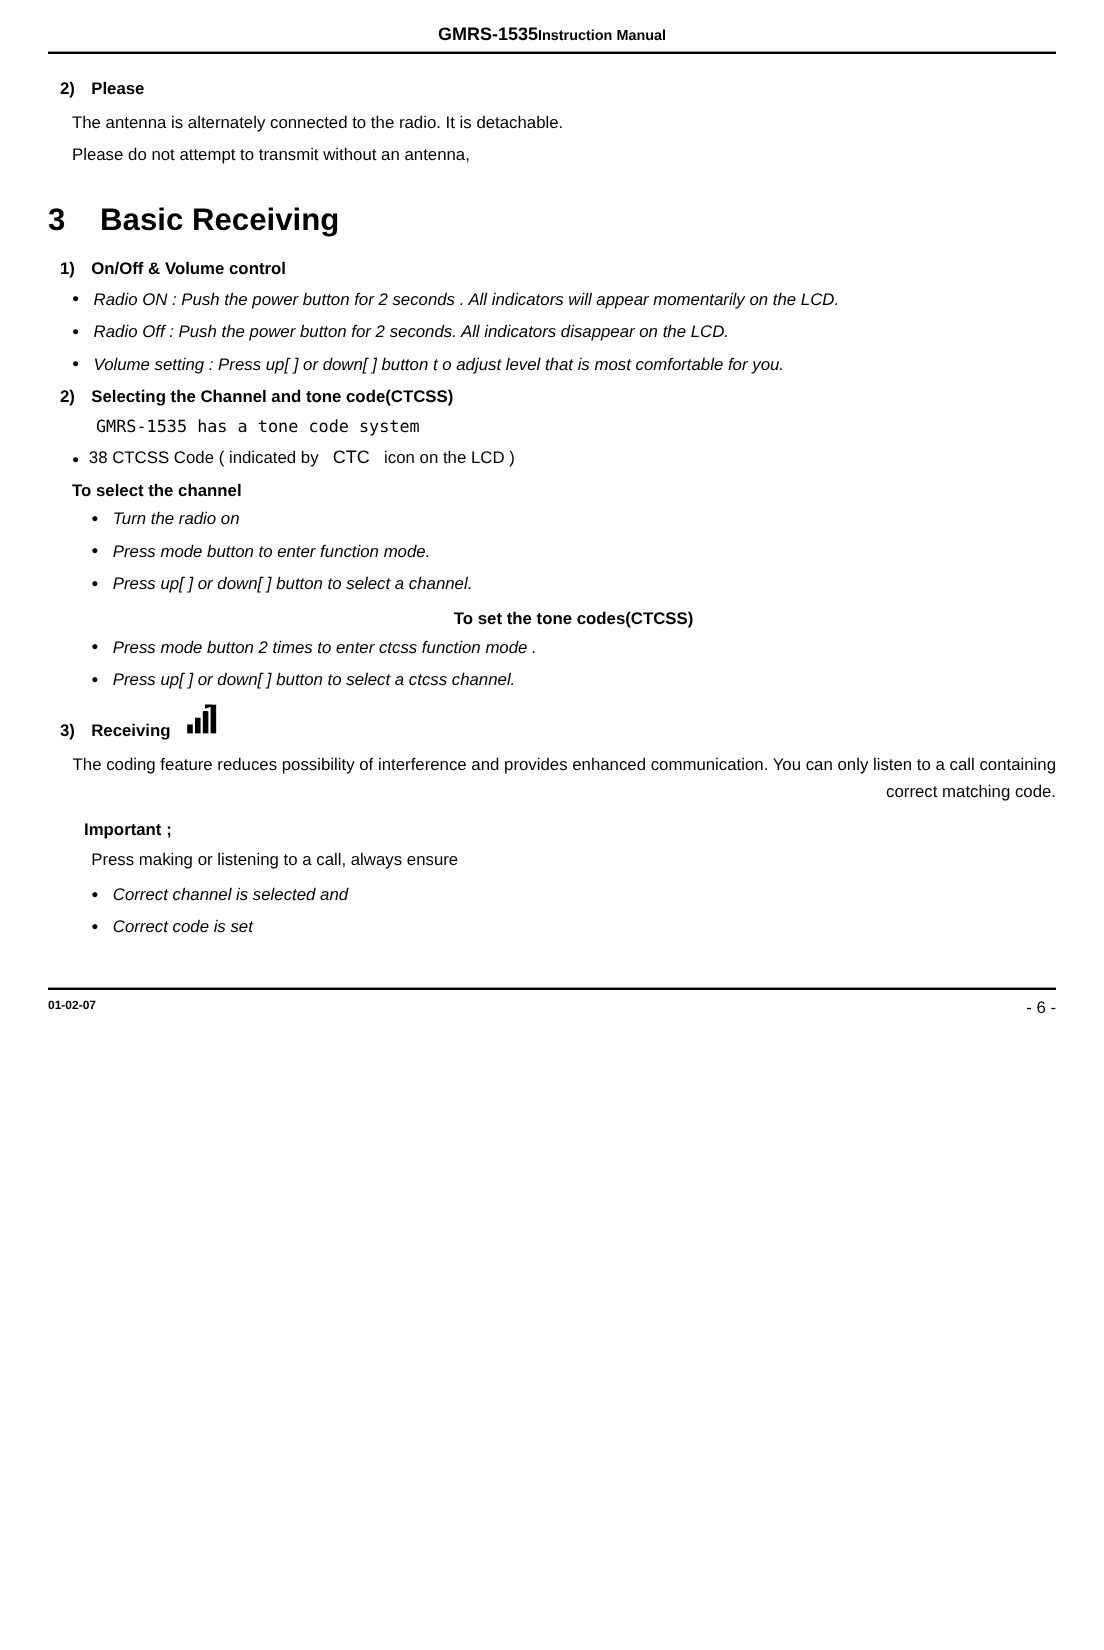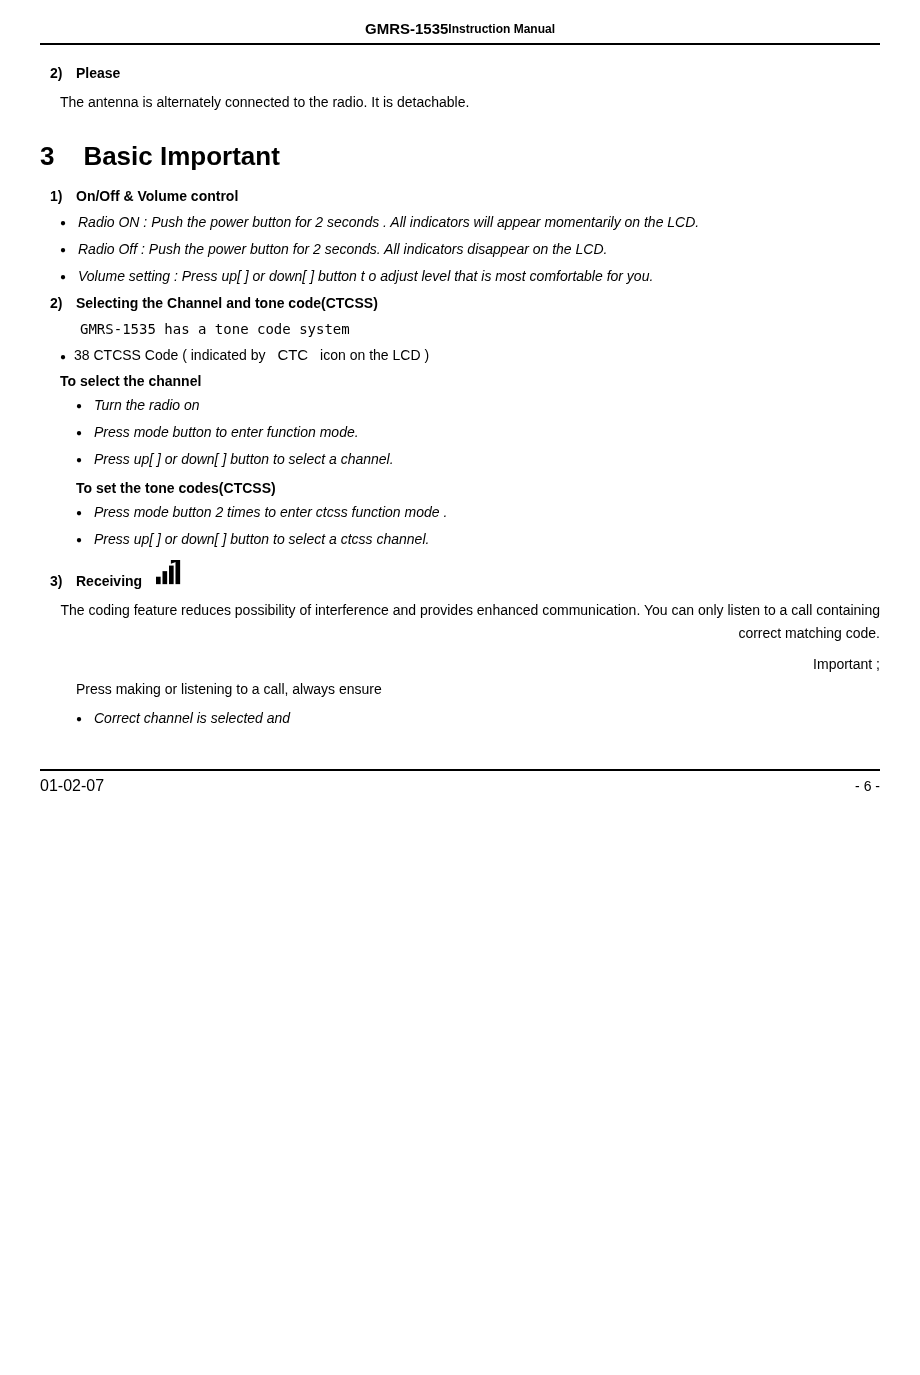--- a/index.html
+++ b/index.html
@@ -115,21 +115,22 @@
     .page-footer {
       display: flex;
       justify-content: space-between;
       align-items: center;
       border-top: 2px solid #000;
       margin-top: 40px;
       padding-top: 6px;
     }
 
     .footer-left {
-      font-size: 16px;
+      font-size: 10px;
+      font-weight: bold;
     }
 
     .footer-right {
       font-size: 14px;
     }
 
     .tone-code-line {
       display: flex;
       align-items: baseline;
       gap: 4px;
@@ -145,25 +146,26 @@
   <span class="header-right">Instruction  Manual</span>
 </div>
 
 <div class="numbered-item" style="margin-bottom: 10px;">
   <span class="num">2)</span>
   <strong>Please</strong>
 </div>
 
 <div>
   <p class="antenna-para">The antenna is alternately connected to the radio. It is detachable.</p>
+  <p class="antenna-para">Please do not attempt to transmit without an antenna,</p>
 </div>
 
 <div style="margin-top: 28px; margin-bottom: 16px;">
   <span class="section-title-large">
-    <span>3</span>&nbsp;&nbsp;&nbsp;&nbsp;<span>Basic Important</span>
+    <span>3</span>&nbsp;&nbsp;&nbsp;&nbsp;<span>Basic Receiving</span>
   </span>
 </div>
 
 <div class="numbered-item" style="margin-bottom: 8px;">
   <span class="num">1)</span>
   <strong>On/Off &amp; Volume control</strong>
 </div>
 
 <ul class="bullet-list">
   <li>
@@ -196,21 +198,21 @@
     <span>Turn the radio on</span>
   </li>
   <li>
     <span>Press mode button to enter function mode.</span>
   </li>
   <li>
     <span>Press up[   ] or down[   ] button to select a channel.</span>
   </li>
 </ul>
 
-<div class="subsection-bold" style="padding-left: 36px;">To set the tone codes(CTCSS)</div>
+<div class="subsection-bold" style="padding-left: 36px; text-align: center;">To set the tone codes(CTCSS)</div>
 
 <ul class="bullet-list" style="padding-left: 36px;">
   <li>
     <span>Press mode button 2 times to enter ctcss function mode .</span>
   </li>
   <li>
     <span>Press up[   ] or down[   ] button to select a  ctcss channel.</span>
   </li>
 </ul>
 
@@ -225,25 +227,28 @@
       <rect x="16" y="6" width="5" height="20" fill="#000"></rect>
       <rect x="23" y="0" width="5" height="26" fill="#000"></rect>
 
       <polygon points="0,0 14,5 0,10" fill="#000" transform="translate(18, -2) scale(0.6)"></polygon>
     </svg>
   </span>
 </div>
 
 <p class="body-text" style="padding-left: 10px; margin-bottom: 10px; line-height: 1.6; text-align: right;">The coding feature reduces possibility of interference and provides enhanced communication. You can only listen to a call containing correct matching code.</p>
 
-<p class="body-text" style="padding-left: 30px; font-weight: normal; margin-bottom: 4px; text-align: right;">Important ;</p>
+<p class="body-text" style="padding-left: 30px; font-weight: bold; margin-bottom: 4px;">Important ;</p>
 <p class="body-text" style="padding-left: 36px; margin-bottom: 8px;">Press making or listening to a call, always ensure</p>
 
 <ul class="bullet-list" style="padding-left: 36px;">
   <li>
     <span>Correct channel is selected and</span>
+  </li>
+  <li>
+    <span>Correct code is set</span>
   </li>
 </ul>
 
 <div class="page-footer">
   <span class="footer-left">01-02-07</span>
   <span class="footer-right">- 6 -</span>
 </div>
 
 </body></html>

